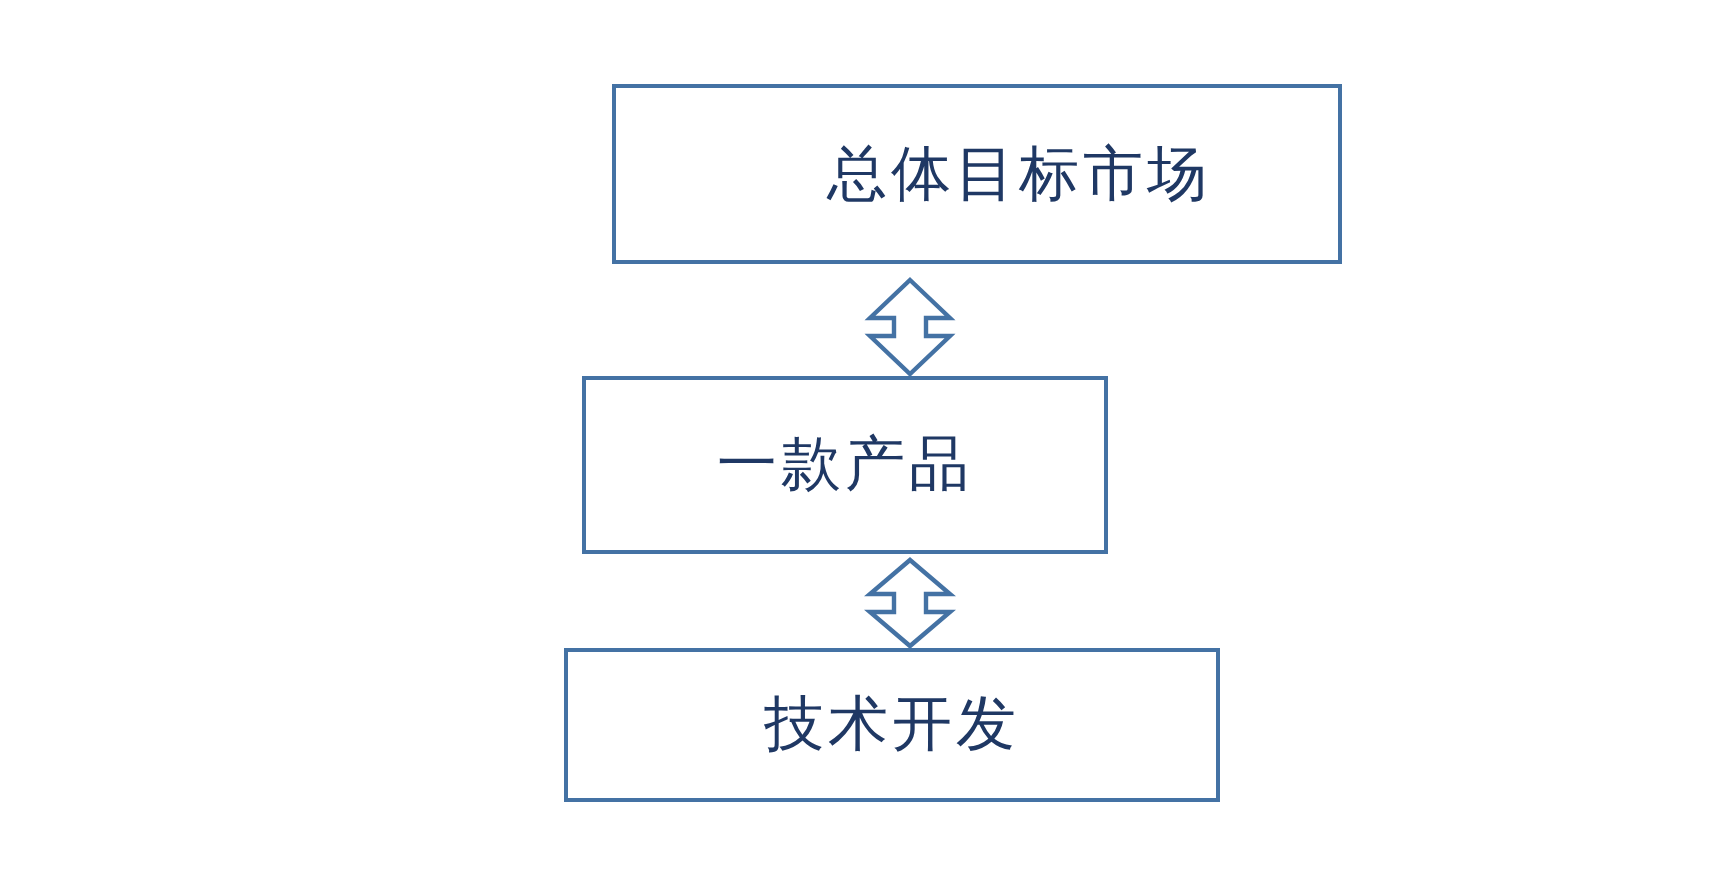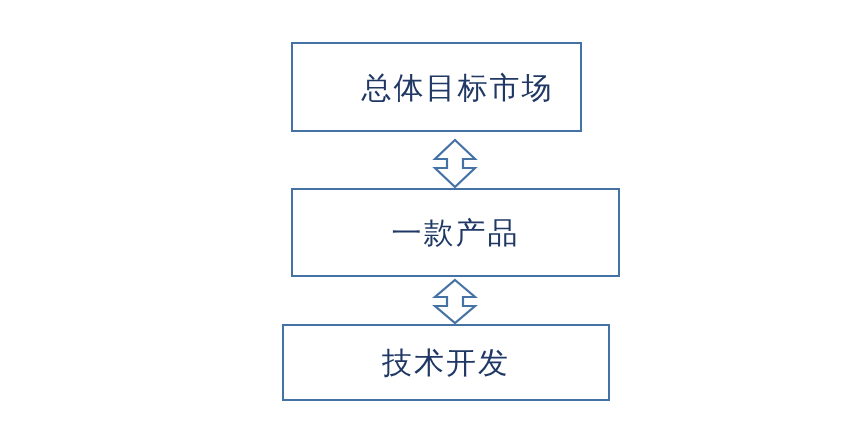--- a/index.html
+++ b/index.html
@@ -47,31 +47,31 @@
     stroke: #4472A4;
     stroke-width: 2.2;
     stroke-linejoin: miter;
   }
 </style>
 </head>
 <body>
 
 <div id="canvas">
 
-  <div class="node-box" style="left:291px; top:42px; width:291px; height:90px;padding-left:42px;">
+  <div class="node-box" style="left:306px; top:42px; width:365px; height:90px;padding-left:42px;">
     <span class="node-label">总体目标市场</span>
   </div>
 
   <div class="connector" style="left:434px; top:139px; width:42px; height:49px;">
     <svg width="42" height="49" viewBox="0 0 42 49" aria-hidden="true">
       <polygon class="arrow-shape" points="21,1 41,20 29,20 29,29 41,29 21,48 1,29 13,29 13,20 1,20"></polygon>
     </svg>
   </div>
 
-  <div class="node-box" style="left:291px; top:188px; width:329px; height:89px;">
+  <div class="node-box" style="left:291px; top:188px; width:263px; height:89px;">
     <span class="node-label">一款产品</span>
   </div>
 
   <div class="connector" style="left:434px; top:279px; width:42px; height:45px;">
     <svg width="42" height="45" viewBox="0 0 42 45" aria-hidden="true">
       <polygon class="arrow-shape" points="21,1 41,18 29,18 29,27 41,27 21,44 1,27 13,27 13,18 1,18"></polygon>
     </svg>
   </div>
 
   <div class="node-box" style="left:282px; top:324px; width:328px; height:77px;">

